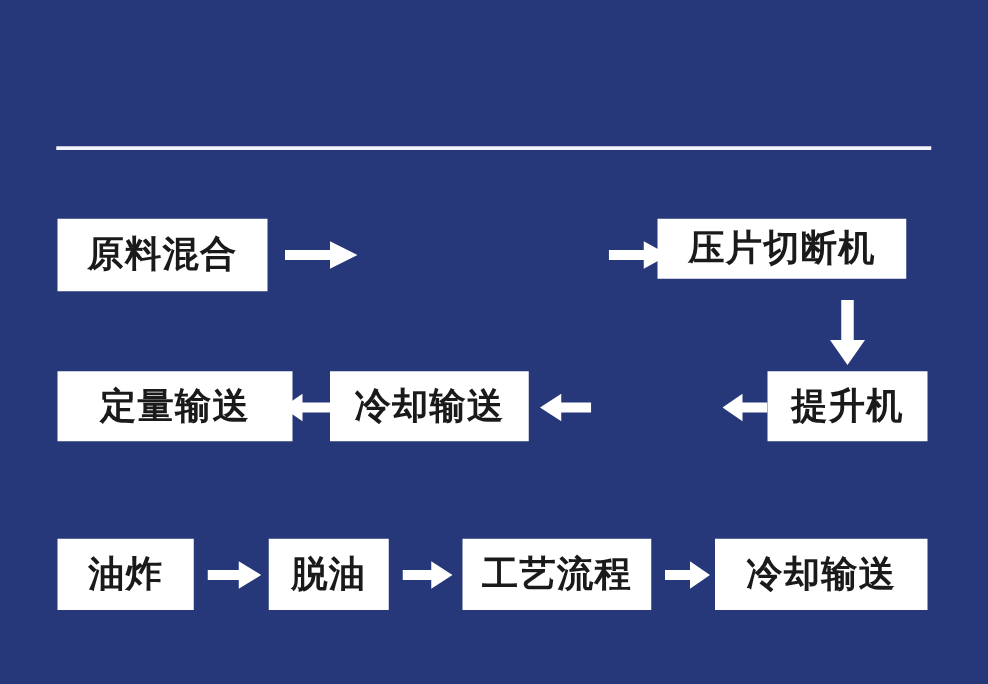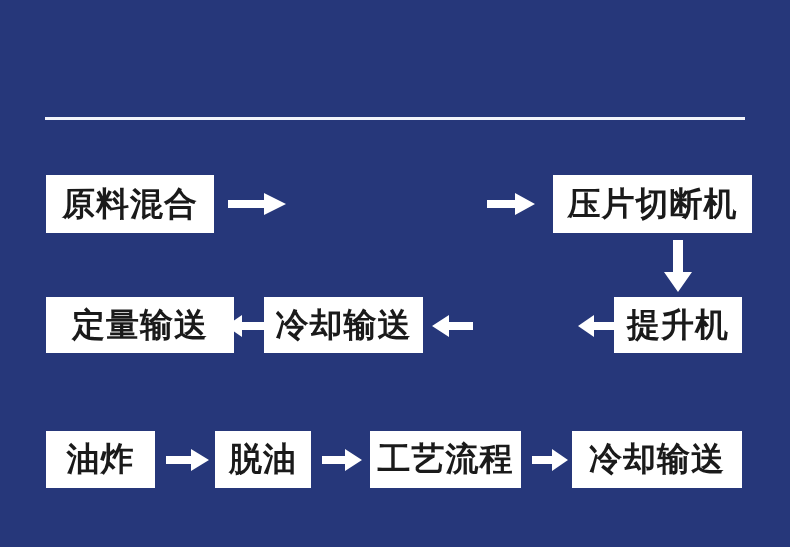--- a/index.html
+++ b/index.html
@@ -44,34 +44,34 @@
     width: 700px;
     height: 3px;
     background: #f2f4fa;
   }
 
   
   .node {
     position: absolute;
     background: #ffffff;
     color: #1a1a1a;
-    font-size: 33px;
+    font-size: 29px;
     font-weight: bold;
     letter-spacing: 1px;
     display: flex;
     align-items: center;
     justify-content: center;
     box-sizing: border-box;
     white-space: nowrap;
   }
 
   
   .n-r1c1 { left: 46px;  top: 175px; width: 168px; height: 58px; }
   .n-r1c2 { left: 303px; top: 175px; width: 168px; height: 58px; }
-  .n-r1c3 { left: 553px; top: 175px; width: 199px; height: 58px; }
+  .n-r1c3 { left: 526px; top: 175px; width: 199px; height: 48px; }
 
   
   .n-r2c1 { left: 46px;  top: 297px; width: 188px; height: 56px; }
   .n-r2c2 { left: 264px; top: 297px; width: 159px; height: 56px; }
   .n-r2c3 { left: 473px; top: 297px; width: 97px;  height: 56px; }
   .n-r2c4 { left: 614px; top: 297px; width: 128px; height: 56px; }
 
   
   .n-r3c1 { left: 46px;  top: 431px; width: 109px; height: 57px; }
   .n-r3c2 { left: 215px; top: 431px; width: 96px;  height: 57px; }

